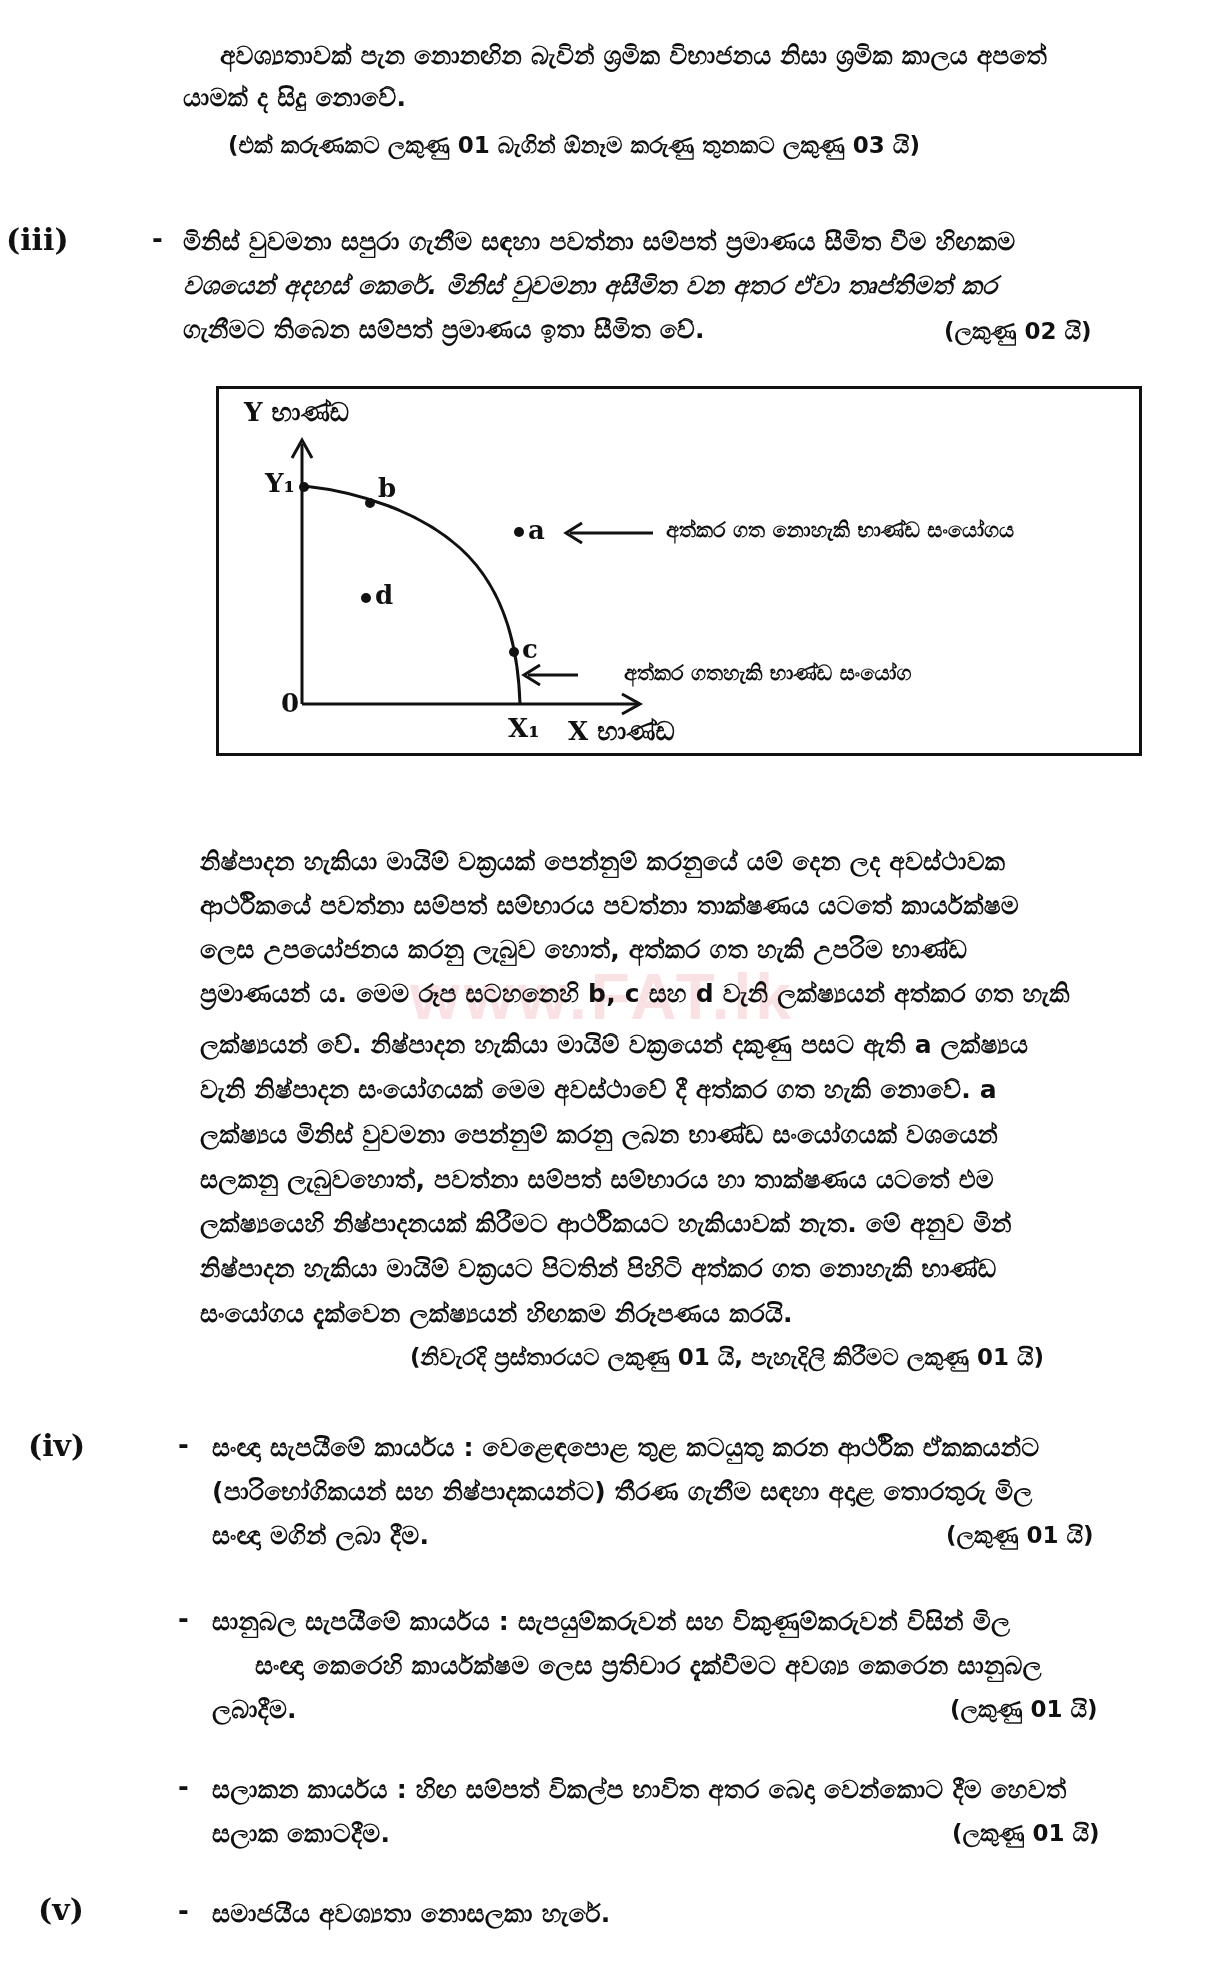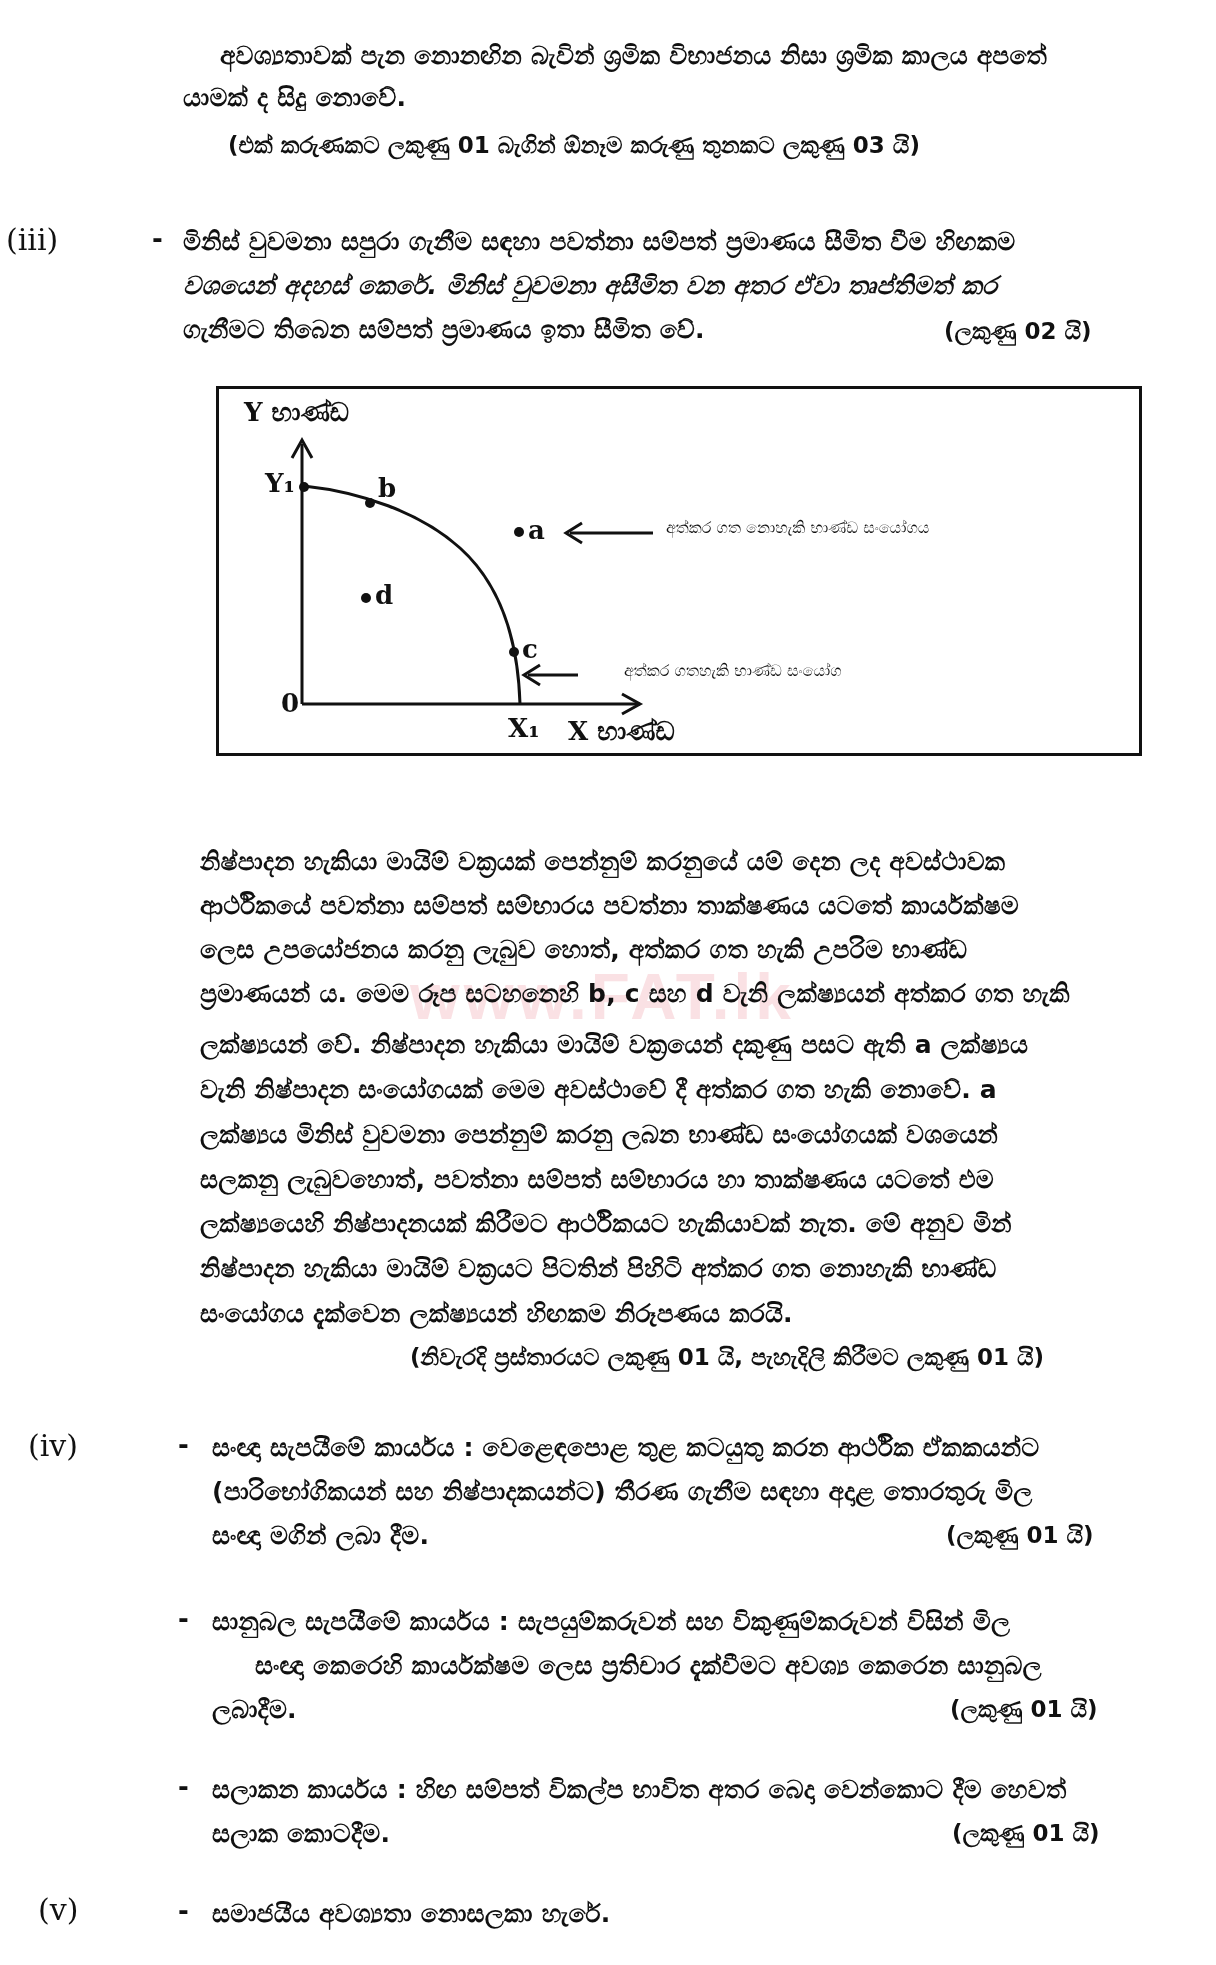--- a/index.html
+++ b/index.html
@@ -1,25 +1,25 @@
 <!DOCTYPE html>
 <html><head>
 <meta charset="utf-8">
 <style>
   html,body{margin:0;padding:0;background:#ffffff;}
   body{width:1216px;height:1965px;position:relative;overflow:hidden;
        font-family:"DejaVu Sans",sans-serif;color:#111;}
   .abs{position:absolute;}
   .line{position:absolute;font-size:25px;font-weight:bold;line-height:36px;white-space:nowrap;letter-spacing:0.2px;}
   .marks{position:absolute;font-size:23px;font-weight:bold;white-space:nowrap;text-align:center;}
-  .qnum{position:absolute;font-family:"DejaVu Serif",serif;font-size:30px;font-weight:normal;}
+  .qnum{position:absolute;font-family:"DejaVu Serif",serif;font-size:30px;font-weight:bold;}
   .dash{position:absolute;font-size:26px;font-weight:bold;}
   .fig-box{position:absolute;left:216px;top:386px;width:926px;height:370px;border:3px solid #111;box-sizing:border-box;}
   .fig-label{position:absolute;font-family:"DejaVu Serif",serif;font-weight:bold;font-size:26px;}
-  .fig-si{position:absolute;font-weight:normal;font-size:16px;white-space:nowrap;}
+  .fig-si{position:absolute;font-weight:bold;font-size:21px;white-space:nowrap;}
   .watermark{position:absolute;left:410px;top:960px;font-family:"Liberation Sans",sans-serif;font-weight:bold;font-size:64px;color:rgba(230,120,130,0.22);letter-spacing:4px;}
 </style>
 </head>
 <body>
 
 <div class="watermark">www.FAT.lk</div>
 
 <div class="line" style="left:183px;top:38px;margin-left:37px;">අවශ්‍යතාවක් පැන නොනඟින බැවින් ශ්‍රමික විභාජනය නිසා ශ්‍රමික කාලය අපතේ</div>
 <div class="line" style="left:183px;top:80px;">යාමක් ද සිදු නොවේ.</div>
 <div class="marks" style="left:228px;top:132px;">(එක් කරුණකට ලකුණු 01 බැගින් ඕනෑම කරුණු තුනකට ලකුණු 03 යි)</div>

